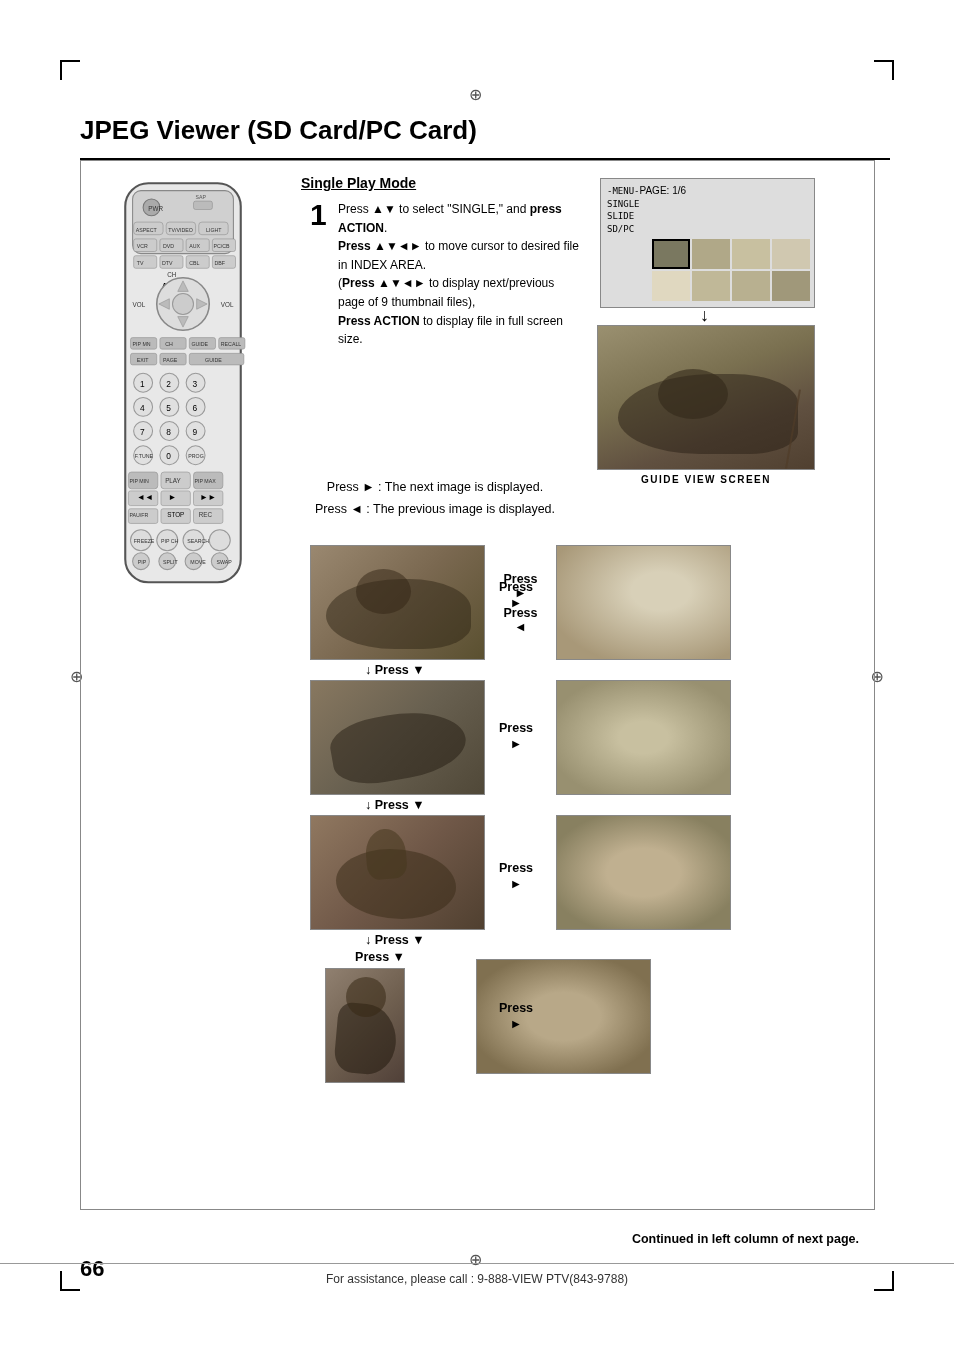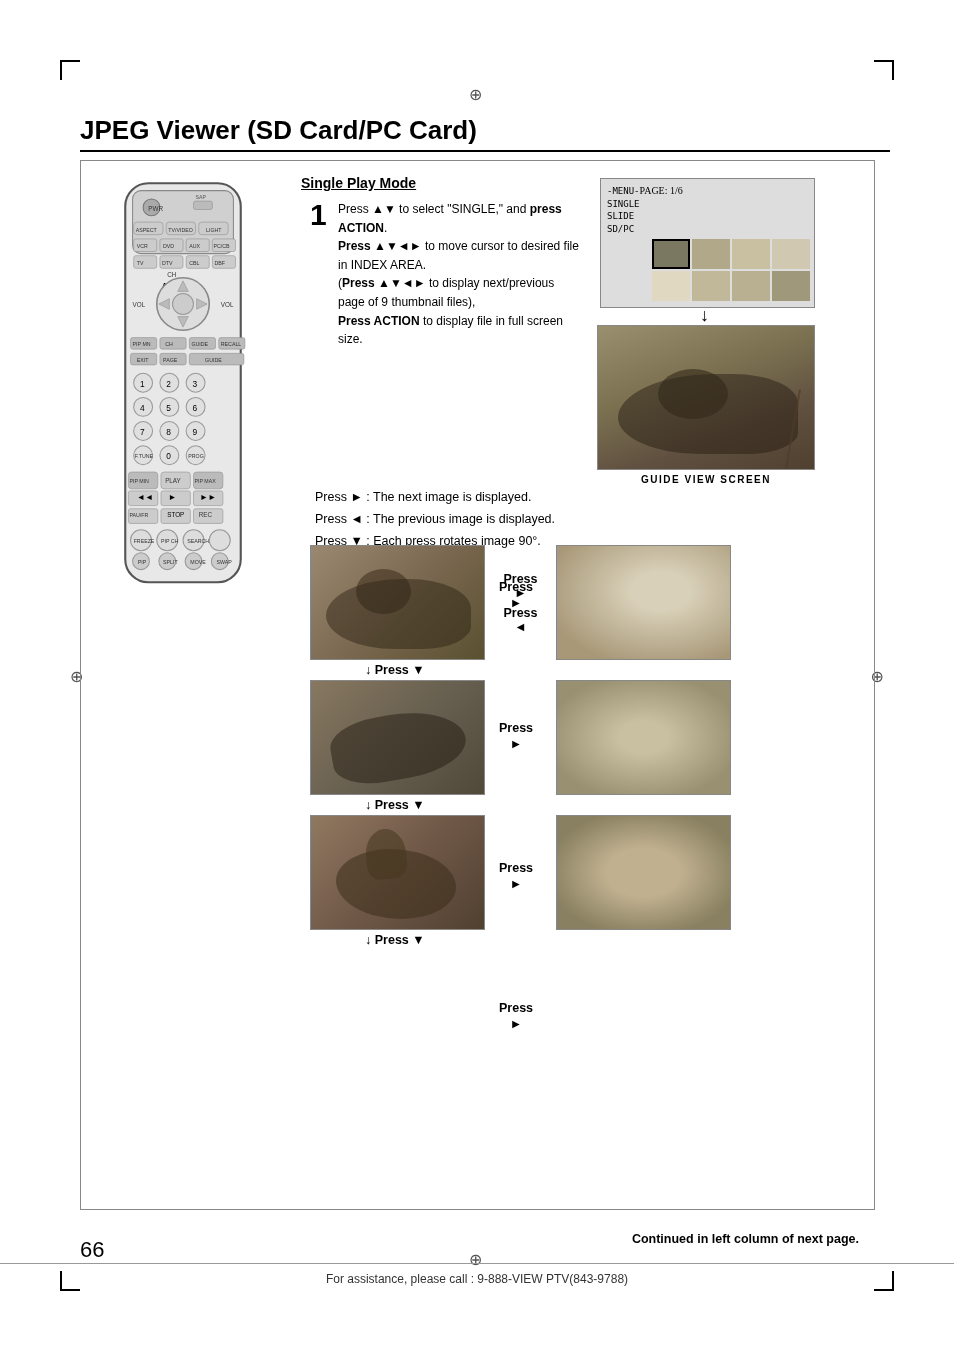--- a/index.html
+++ b/index.html
@@ -63,24 +63,24 @@
     }
     .crosshair-right::before {
       content: '⊕';
       font-size: 16px;
       color: #555;
     }
 
     
     .page-number {
       position: absolute;
-      bottom: 88px;
+      bottom: 69px;
       left: 80px;
       font-size: 22px;
-      font-weight: normal;
+      font-weight: bold;
     }
 
     
     .footer {
       position: absolute;
       bottom: 65px;
       left: 0; right: 0;
       text-align: center;
       font-size: 12px;
       color: #333;
@@ -89,21 +89,21 @@
     }
 
     
     .page-title {
       position: absolute;
       top: 115px;
       left: 80px;
       font-size: 26px;
       font-weight: bold;
       border-bottom: 2px solid #000;
-      padding-bottom: 4px;
+      padding-bottom: 12px;
       width: 810px;
     }
 
     
     .remote-svg {
       width: 190px;
       height: 420px;
     }
 
     
@@ -148,21 +148,21 @@
 </div>
 
 <div style="position:absolute; top:178px; left:600px; width:215px; border:1px solid #888; background:#ddd; padding:6px;">
   <div style="display:flex; justify-content:flex-start; align-items:flex-start; margin-bottom:4px;">
     <div style="font-size:9px; font-family:monospace; line-height:1.4;">
       <div>-MENU-</div>
       <div>SINGLE</div>
       <div>SLIDE</div>
       <div>SD/PC</div>
     </div>
-    <div style="font-size:10px; font-family:Liberation Serif, serif;">
+    <div style="font-size:10px; font-family:Liberation Sans, sans-serif;">
       <span>PAGE:</span>
       <span>1/6</span>
     </div>
   </div>
 
   <div style="display:grid; grid-template-columns:repeat(4,1fr); gap:2px; margin-left:45px;">
     <div style="width:38px;height:30px;background:#7a7860;border:2px solid #000;"></div>
     <div style="width:38px;height:30px;background:#b0a888;"></div>
     <div style="width:38px;height:30px;background:#c8c0a0;"></div>
     <div style="width:38px;height:30px;background:#d0c8b0;"></div>
@@ -180,24 +180,23 @@
   <div style="width:218px; height:145px; background:linear-gradient(160deg,#9a9070 0%,#7a7050 40%,#605040 70%,#504030 100%); border:1px solid #888; position:relative; overflow:hidden;">
 
     <div style="position:absolute;bottom:15px;left:20px;width:180px;height:80px;background:rgba(40,30,20,0.5);border-radius:60% 40% 30% 50%;"></div>
     <div style="position:absolute;bottom:50px;left:60px;width:70px;height:50px;background:rgba(50,40,25,0.6);border-radius:50%;"></div>
 
     <div style="position:absolute;bottom:0;right:20px;width:2px;height:80px;background:rgba(80,60,40,0.7);transform:rotate(10deg);"></div>
   </div>
   <div style="text-align:center;font-size:10px;font-weight:bold;letter-spacing:1.5px;margin-top:4px;">GUIDE VIEW SCREEN</div>
 </div>
 
-<div style="position:absolute; top:487px; left:315px; font-size:12.5px; line-height:1.75;">
+<div style="position:absolute; top:477px; left:315px; font-size:12.5px; line-height:1.75;text-align:center;">
   <div>Press <b>►</b> : The next image is displayed.</div>
   <div>Press <b>◄</b> : The previous image is displayed.</div>
-  <div>Press <b>▼</b> : Each press rotates image 90°.</div>
 </div>
 
 <div style="position:absolute; top:545px; left:310px; width:540px;">
 
   <div style="display:flex; align-items:center; gap:8px;">
 
     <div style="width:175px;height:115px;background:linear-gradient(135deg,#9a8870 0%,#7a6850 50%,#5a5030 100%);border:1px solid #888;flex-shrink:0;position:relative;overflow:hidden;">
       <div style="position:absolute;bottom:10px;left:15px;width:145px;height:70px;background:rgba(40,30,15,0.45);border-radius:55% 45% 35% 50%;"></div>
       <div style="position:absolute;bottom:45px;left:45px;width:55px;height:45px;background:rgba(50,35,20,0.5);border-radius:50%;"></div>
     </div>
@@ -239,20 +238,36 @@
 
     <div style="min-width:55px;"></div>
 
     <div style="width:175px;height:115px;background:linear-gradient(135deg,#b8a888 0%,#988868 50%,#786848 100%);border:1px solid #888;flex-shrink:0;">
       <div style="width:100%;height:100%;background:radial-gradient(ellipse at 50% 50%, #c0b090 30%, #888060 80%);"></div>
     </div>
   </div>
 
   <div style="text-align:left;margin-left:55px;font-size:12.5px;font-weight:bold;margin-top:3px;margin-bottom:3px;">↓ Press <b>▼</b></div>
 
+  <div style="display:flex; align-items:center; gap:8px; margin-top:2px;">
+
+    <div style="display:flex;flex-direction:column;align-items:flex-end;min-width:95px;gap:4px;">
+      <div style="font-size:12.5px;font-weight:bold;">Press ▼</div>
+      <div style="width:80px;height:115px;background:linear-gradient(135deg,#908070 0%,#706050 50%,#504038 100%);border:1px solid #888;position:relative;overflow:hidden;">
+        <div style="position:absolute;bottom:8px;left:10px;width:60px;height:70px;background:rgba(35,25,15,0.55);border-radius:30% 70% 60% 40%;transform:rotate(5deg);"></div>
+        <div style="position:absolute;top:8px;left:20px;width:40px;height:40px;background:rgba(55,40,20,0.55);border-radius:50%;"></div>
+      </div>
+    </div>
+
+    <div style="min-width:55px;"></div>
+
+    <div style="width:175px;height:115px;background:linear-gradient(135deg,#a89878 0%,#887858 50%,#685838 100%);border:1px solid #888;flex-shrink:0;">
+      <div style="width:100%;height:100%;background:radial-gradient(ellipse at 50% 50%, #b8a888 30%, #807050 80%);"></div>
+    </div>
+  </div>
 
 </div>
 
 <div style="position:absolute;top:579px;left:499px;font-size:12.5px;font-weight:bold;text-align:center;line-height:1.3;">Press<br>►</div>
 <div style="position:absolute;top:579px;left:499px;"></div>
 
 <div style="position:absolute;top:720px;left:499px;font-size:12.5px;font-weight:bold;text-align:center;line-height:1.3;">Press<br>►</div>
 
 <div style="position:absolute;top:860px;left:499px;font-size:12.5px;font-weight:bold;text-align:center;line-height:1.3;">Press<br>►</div>
 

